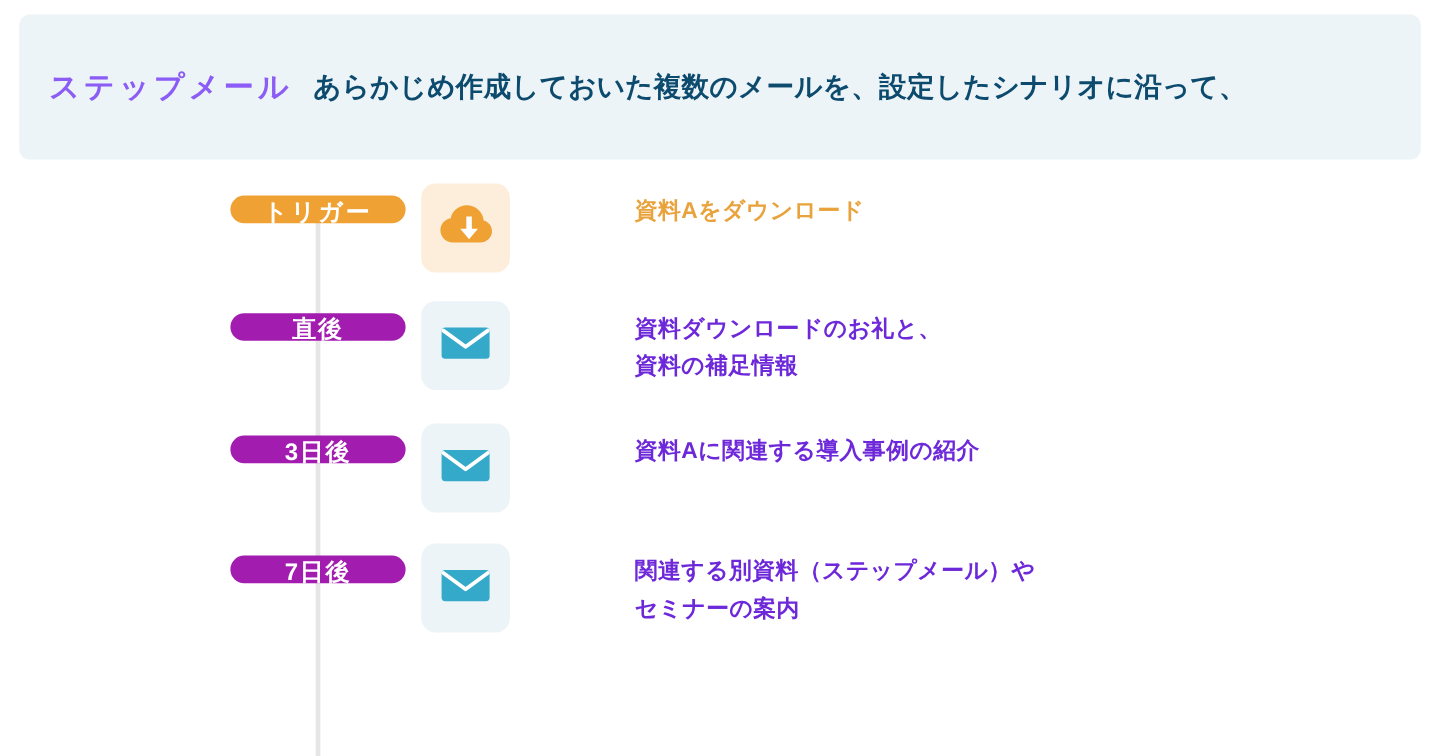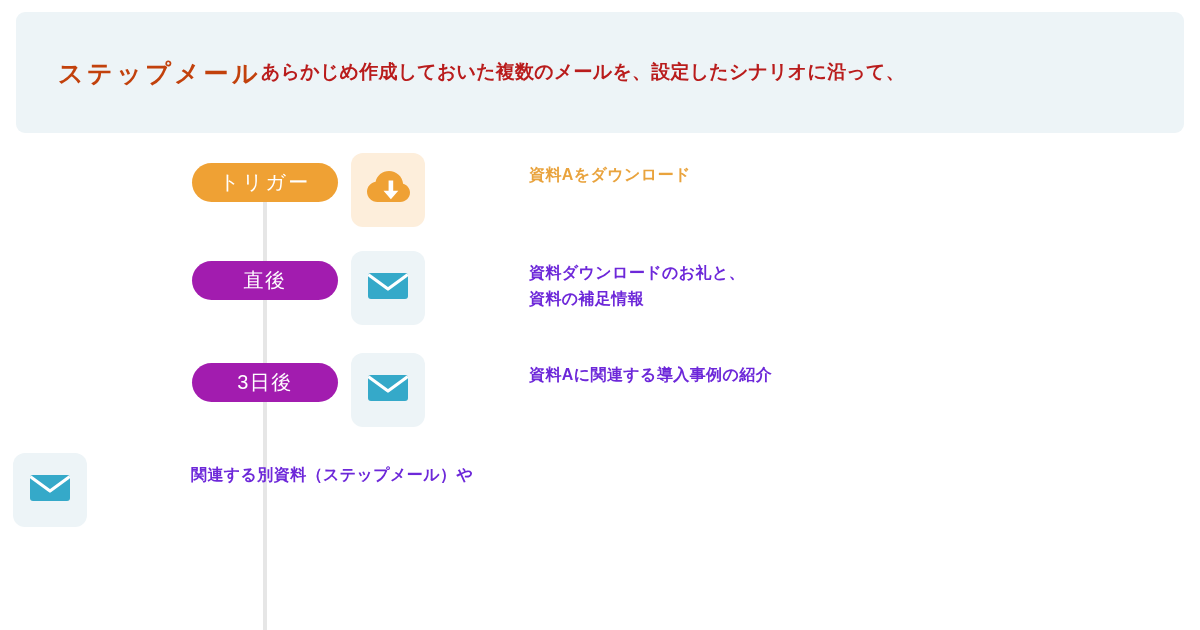--- a/index.html
+++ b/index.html
@@ -24,33 +24,33 @@
     height: 121px;
     background: #edf4f7;
     border-radius: 9px;
     box-sizing: border-box;
     display: flex;
     align-items: center;
   }
   .header-term {
     width: 245px;
     flex: 0 0 245px;
-    text-align: right;
-    color: #c2410c;
+    text-align: center;
+    color: #8b5cf6;
     font-size: 25px;
     font-weight: bold;
     letter-spacing: 3.5px;
     line-height: 1.2;
     padding-left: 8px;
     box-sizing: border-box;
   }
   .header-desc {
     flex: 1 1 auto;
-    color: #b91c1c;
-    font-size: 19px;
+    color: #0c4a6e;
+    font-size: 23px;
     font-weight: bold;
     line-height: 1.52;
     padding-right: 18px;
     letter-spacing: 0.2px;
   }
   .header-desc .line {
     display: block;
     white-space: nowrap;
   }
 
@@ -88,27 +88,27 @@
     width: 338px;
     flex: 0 0 338px;
     display: flex;
     justify-content: flex-end;
     padding-top: 10px;
     box-sizing: border-box;
   }
   .pill {
     position: relative;
     width: 146px;
-    height: 39px;
+    height: 23px;
     border-radius: 20px;
     color: #ffffff;
     font-size: 20px;
-    font-weight: normal;
-    display: flex;
-    align-items: center;
+    font-weight: bold;
+    display: flex;
+    align-items: flex-start;
     justify-content: center;
     letter-spacing: 1.5px;
     box-sizing: border-box;
   }
   .pill.trigger {
     background: #efa134;
     letter-spacing: 2.5px;
   }
   .pill.step {
     background: #a21caf;
@@ -133,21 +133,21 @@
   .icon-box.mail-box { background: #edf4f7; }
 
   .text-cell {
     flex: 1 1 auto;
     padding-top: 9px;
     padding-left: 91px;
     padding-right: 20px;
     box-sizing: border-box;
   }
   .desc {
-    font-size: 16px;
+    font-size: 19px;
     font-weight: bold;
     line-height: 1.62;
     letter-spacing: 0.4px;
   }
   .desc.trigger-text { color: #e9a33d; }
   .desc.step-text { color: #6d28d9; }
   .desc .line { display: block; white-space: nowrap; }
 </style>
 </head>
 <body>
@@ -227,31 +227,37 @@
       </div>
     </div>
     <div class="text-cell">
       <div class="desc step-text">
         <span class="line">資料Aに関連する導入事例の紹介</span>
       </div>
     </div>
   </div>
 
   <div class="row row-3">
+    <div class="pill-cell">
+      <div class="pill step">
+        <span>7日後</span>
+      </div>
+    </div>
     <div class="icon-cell">
       <div class="icon-box mail-box">
         <span>
           <svg width="42" height="32" viewBox="0 0 42 32" xmlns="http://www.w3.org/2000/svg">
             <rect x="1" y="3" width="40" height="26" rx="3" fill="#35a9c9"></rect>
             <path d="M2.5 5.5 L21 19 L39.5 5.5" fill="none" stroke="#ffffff" stroke-width="3.2" stroke-linejoin="round" stroke-linecap="round"></path>
           </svg>
         </span>
       </div>
     </div>
     <div class="text-cell">
       <div class="desc step-text">
         <span class="line">関連する別資料（ステップメール）や</span>
+        <span class="line">セミナーの案内</span>
       </div>
     </div>
   </div>
 
 
 </div>
 
 </body></html>

